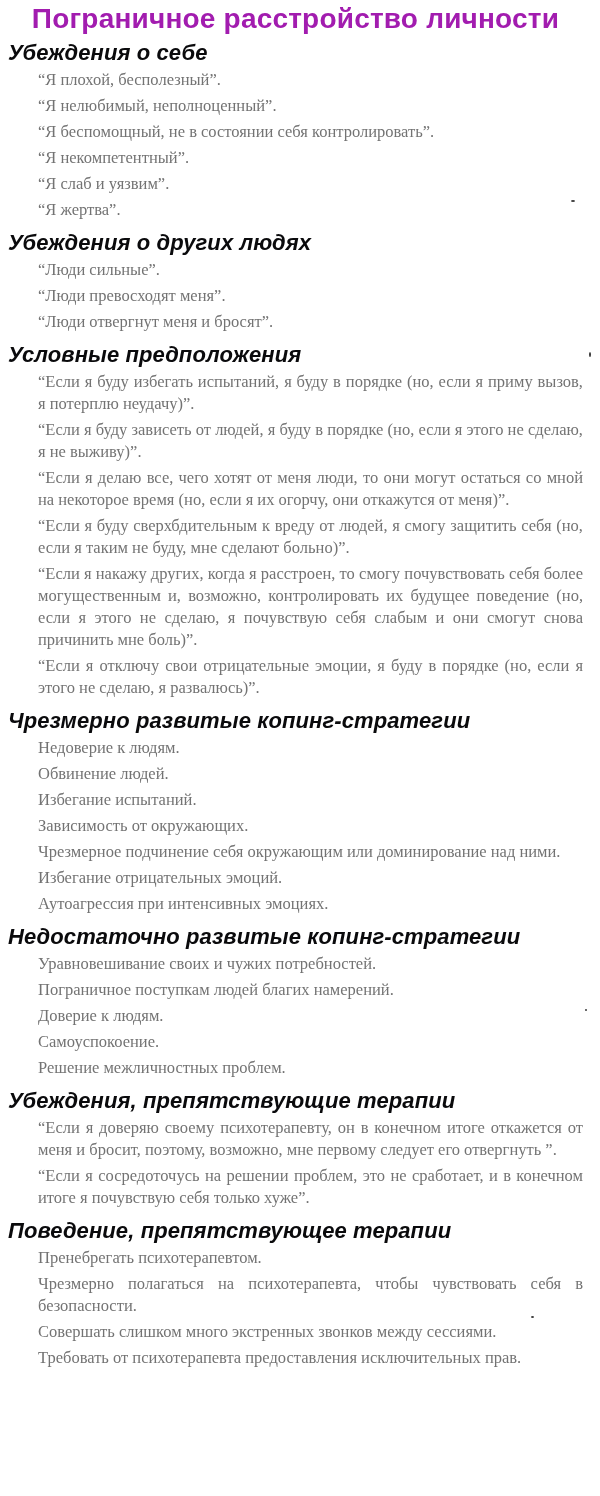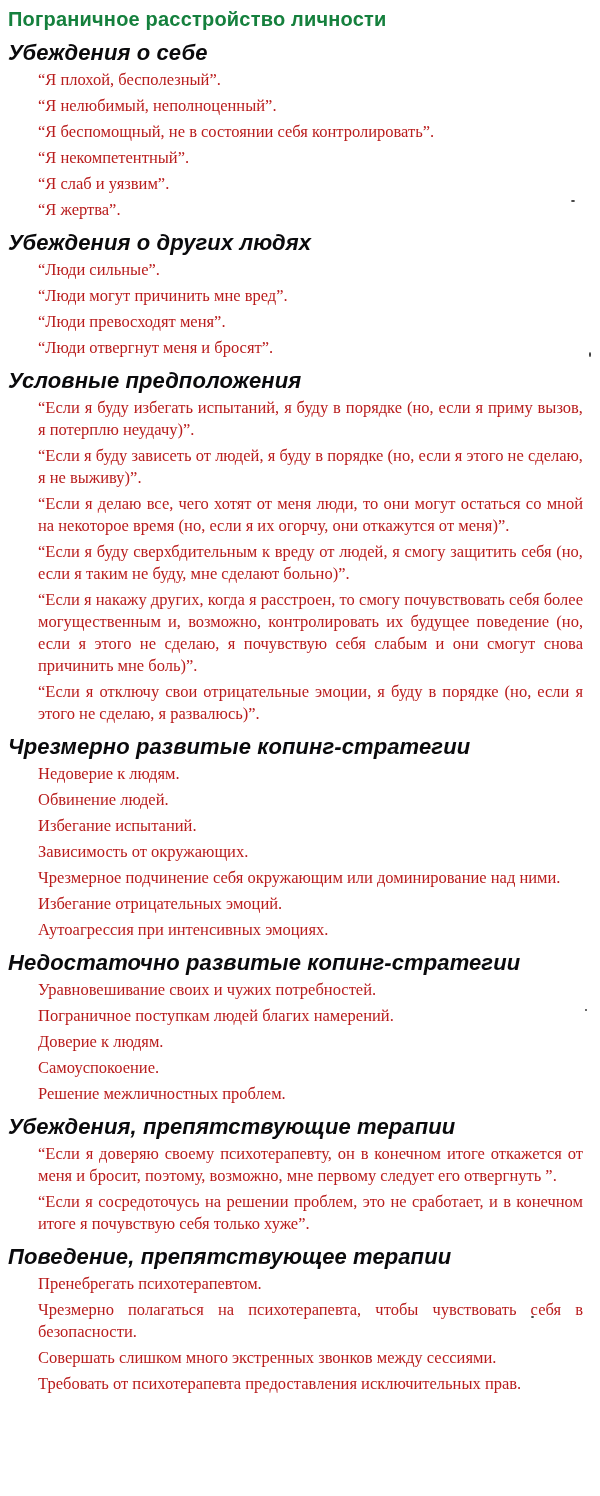--- a/index.html
+++ b/index.html
@@ -17,45 +17,46 @@
     width: 600px;
     height: 1496px;
     padding: 7px 17px 10px 8px;
     background: #ffffff;
     color: #0b0b0d;
     font-family: "Liberation Serif", "DejaVu Serif", serif;
   }
   .page-title {
     font-family: "Liberation Sans", "DejaVu Sans", sans-serif;
     font-weight: 700;
-    font-size: 20px;
+    font-size: 28px;
     line-height: 24px;
     margin: 0 0 6px 0;
     letter-spacing: 0.2px;
-    color: #15803d;
+    color: #a21caf;
+    text-align: center;
   }
   .section { margin: 0; }
   .section-heading {
     font-family: "Liberation Sans", "DejaVu Sans", sans-serif;
     font-weight: 700;
     font-style: italic;
     font-size: 22px;
     line-height: 21px;
     margin: 11px 0 6px 0;
     letter-spacing: 0.1px;
     color: #0a0a0c;
   }
   .items { margin: 0; }
   .item {
     font-size: 16.5px;
     line-height: 22px;
     margin: 0 0 4px 0;
     padding-left: 30px;
     text-align: justify;
-    color: #b91c1c;
+    color: #737373;
   }
   
   .speck {
     position: absolute;
     background: #3a3a3a;
     border-radius: 50%;
   }
   .speck.s1 { left: 571px; top: 200px; width: 4px; height: 2px; }
   .speck.s2 { left: 589px; top: 352px; width: 2px; height: 5px; }
   .speck.s3 { left: 585px; top: 1009px; width: 2px; height: 2px; }
@@ -76,21 +77,20 @@
           <p class="item">“Я некомпетентный”.</p>
           <p class="item">“Я слаб и уязвим”.</p>
           <p class="item">“Я жертва”.</p>
         </div>
   </section>
 
   <section class="section">
     <h2 class="section-heading">Убеждения о других людях</h2>
     <div class="items">
           <p class="item">“Люди сильные”.</p>
-          <p class="item">“Люди могут причинить мне вред”.</p>
           <p class="item">“Люди превосходят меня”.</p>
           <p class="item">“Люди отвергнут меня и бросят”.</p>
         </div>
   </section>
 
   <section class="section">
     <h2 class="section-heading">Условные предположения</h2>
     <div class="items">
           <p class="item">“Если я буду избегать испытаний, я буду в порядке (но, если я приму вызов, я потерплю неудачу)”.</p>
           <p class="item">“Если я буду зависеть от людей, я буду в порядке (но, если я этого не сделаю, я не выживу)”.</p>

